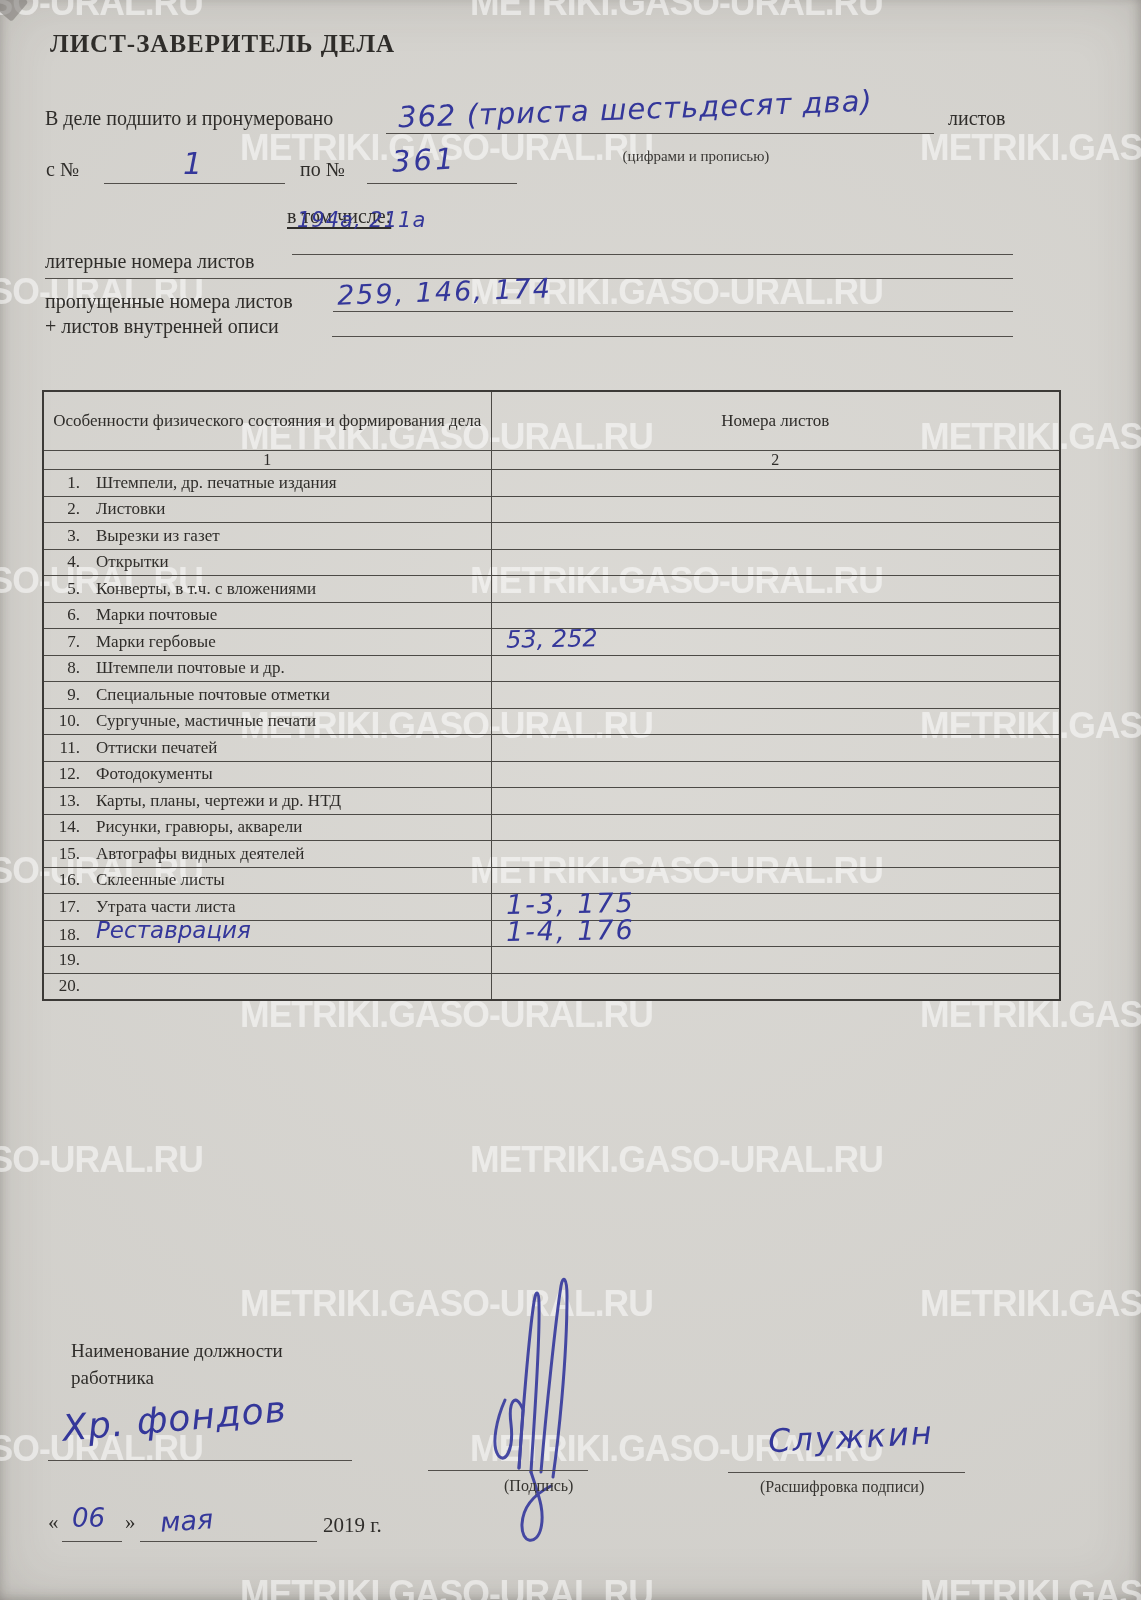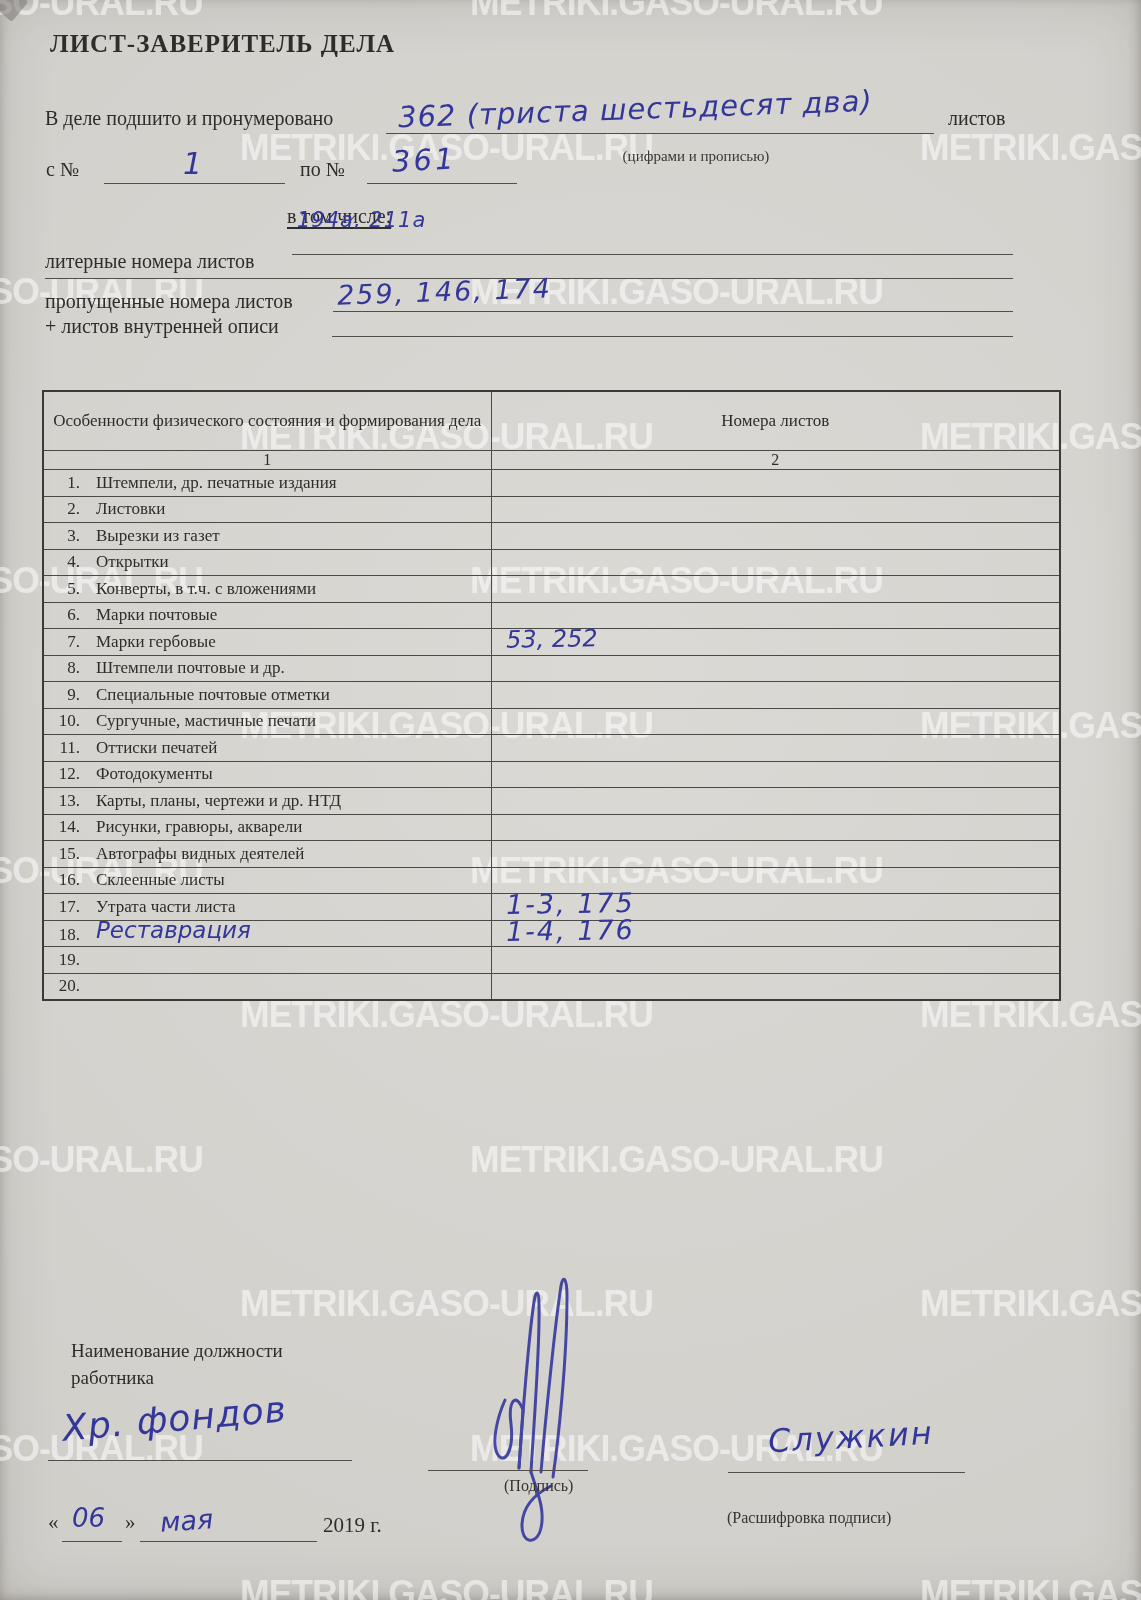--- a/index.html
+++ b/index.html
@@ -259,21 +259,21 @@
       <path d="M36,196 C39,150 46,62 51,30 C53,17 56,18 56,33 C57,75 51,150 48,200"></path>
       <path d="M58,200 C63,140 73,45 78,14 C80,2 84,6 84,24 C84,90 75,170 70,205"></path>
       <path d="M48,200 C55,222 62,238 58,256 C54,274 38,272 39,252 C40,234 52,222 68,214"></path>
     </g>
   </svg>
   <span class="uline" style="left:428px;top:0;width:160px;height:1470px;"></span>
   <span class="abs caption" style="left:504px;top:1477px;text-align:center;">(Подпись)</span>
 
   <span class="abs hw" style="left:768px;top:1418px;font-size:32px;letter-spacing:2px;transform:rotate(-3deg);">Служкин</span>
   <span class="uline" style="left:728px;top:0;width:237px;height:1472px;"></span>
-  <span class="abs caption" style="left:727px;top:1478px;margin-top:31px;">(Расшифровка подписи)</span>
+  <span class="abs caption" style="left:760px;top:1478px;">(Расшифровка подписи)</span>
 
   <span class="abs body-text" style="left:48px;top:1510px;font-size:21px;">«</span>
   <span class="uline" style="left:62px;top:0;width:60px;height:1541px;"></span>
   <span class="abs hw" style="left:72px;top:1503px;font-size:26px;">06</span>
   <span class="abs body-text" style="left:125px;top:1510px;font-size:21px;">»</span>
   <span class="uline" style="left:140px;top:0;width:177px;height:1541px;"></span>
   <span class="abs hw" style="left:160px;top:1505px;font-size:27px;transform:rotate(-4deg);">мая</span>
   <span class="abs body-text" style="left:323px;top:1513px;font-size:21px;">2019 г.</span>
 
 </div>

